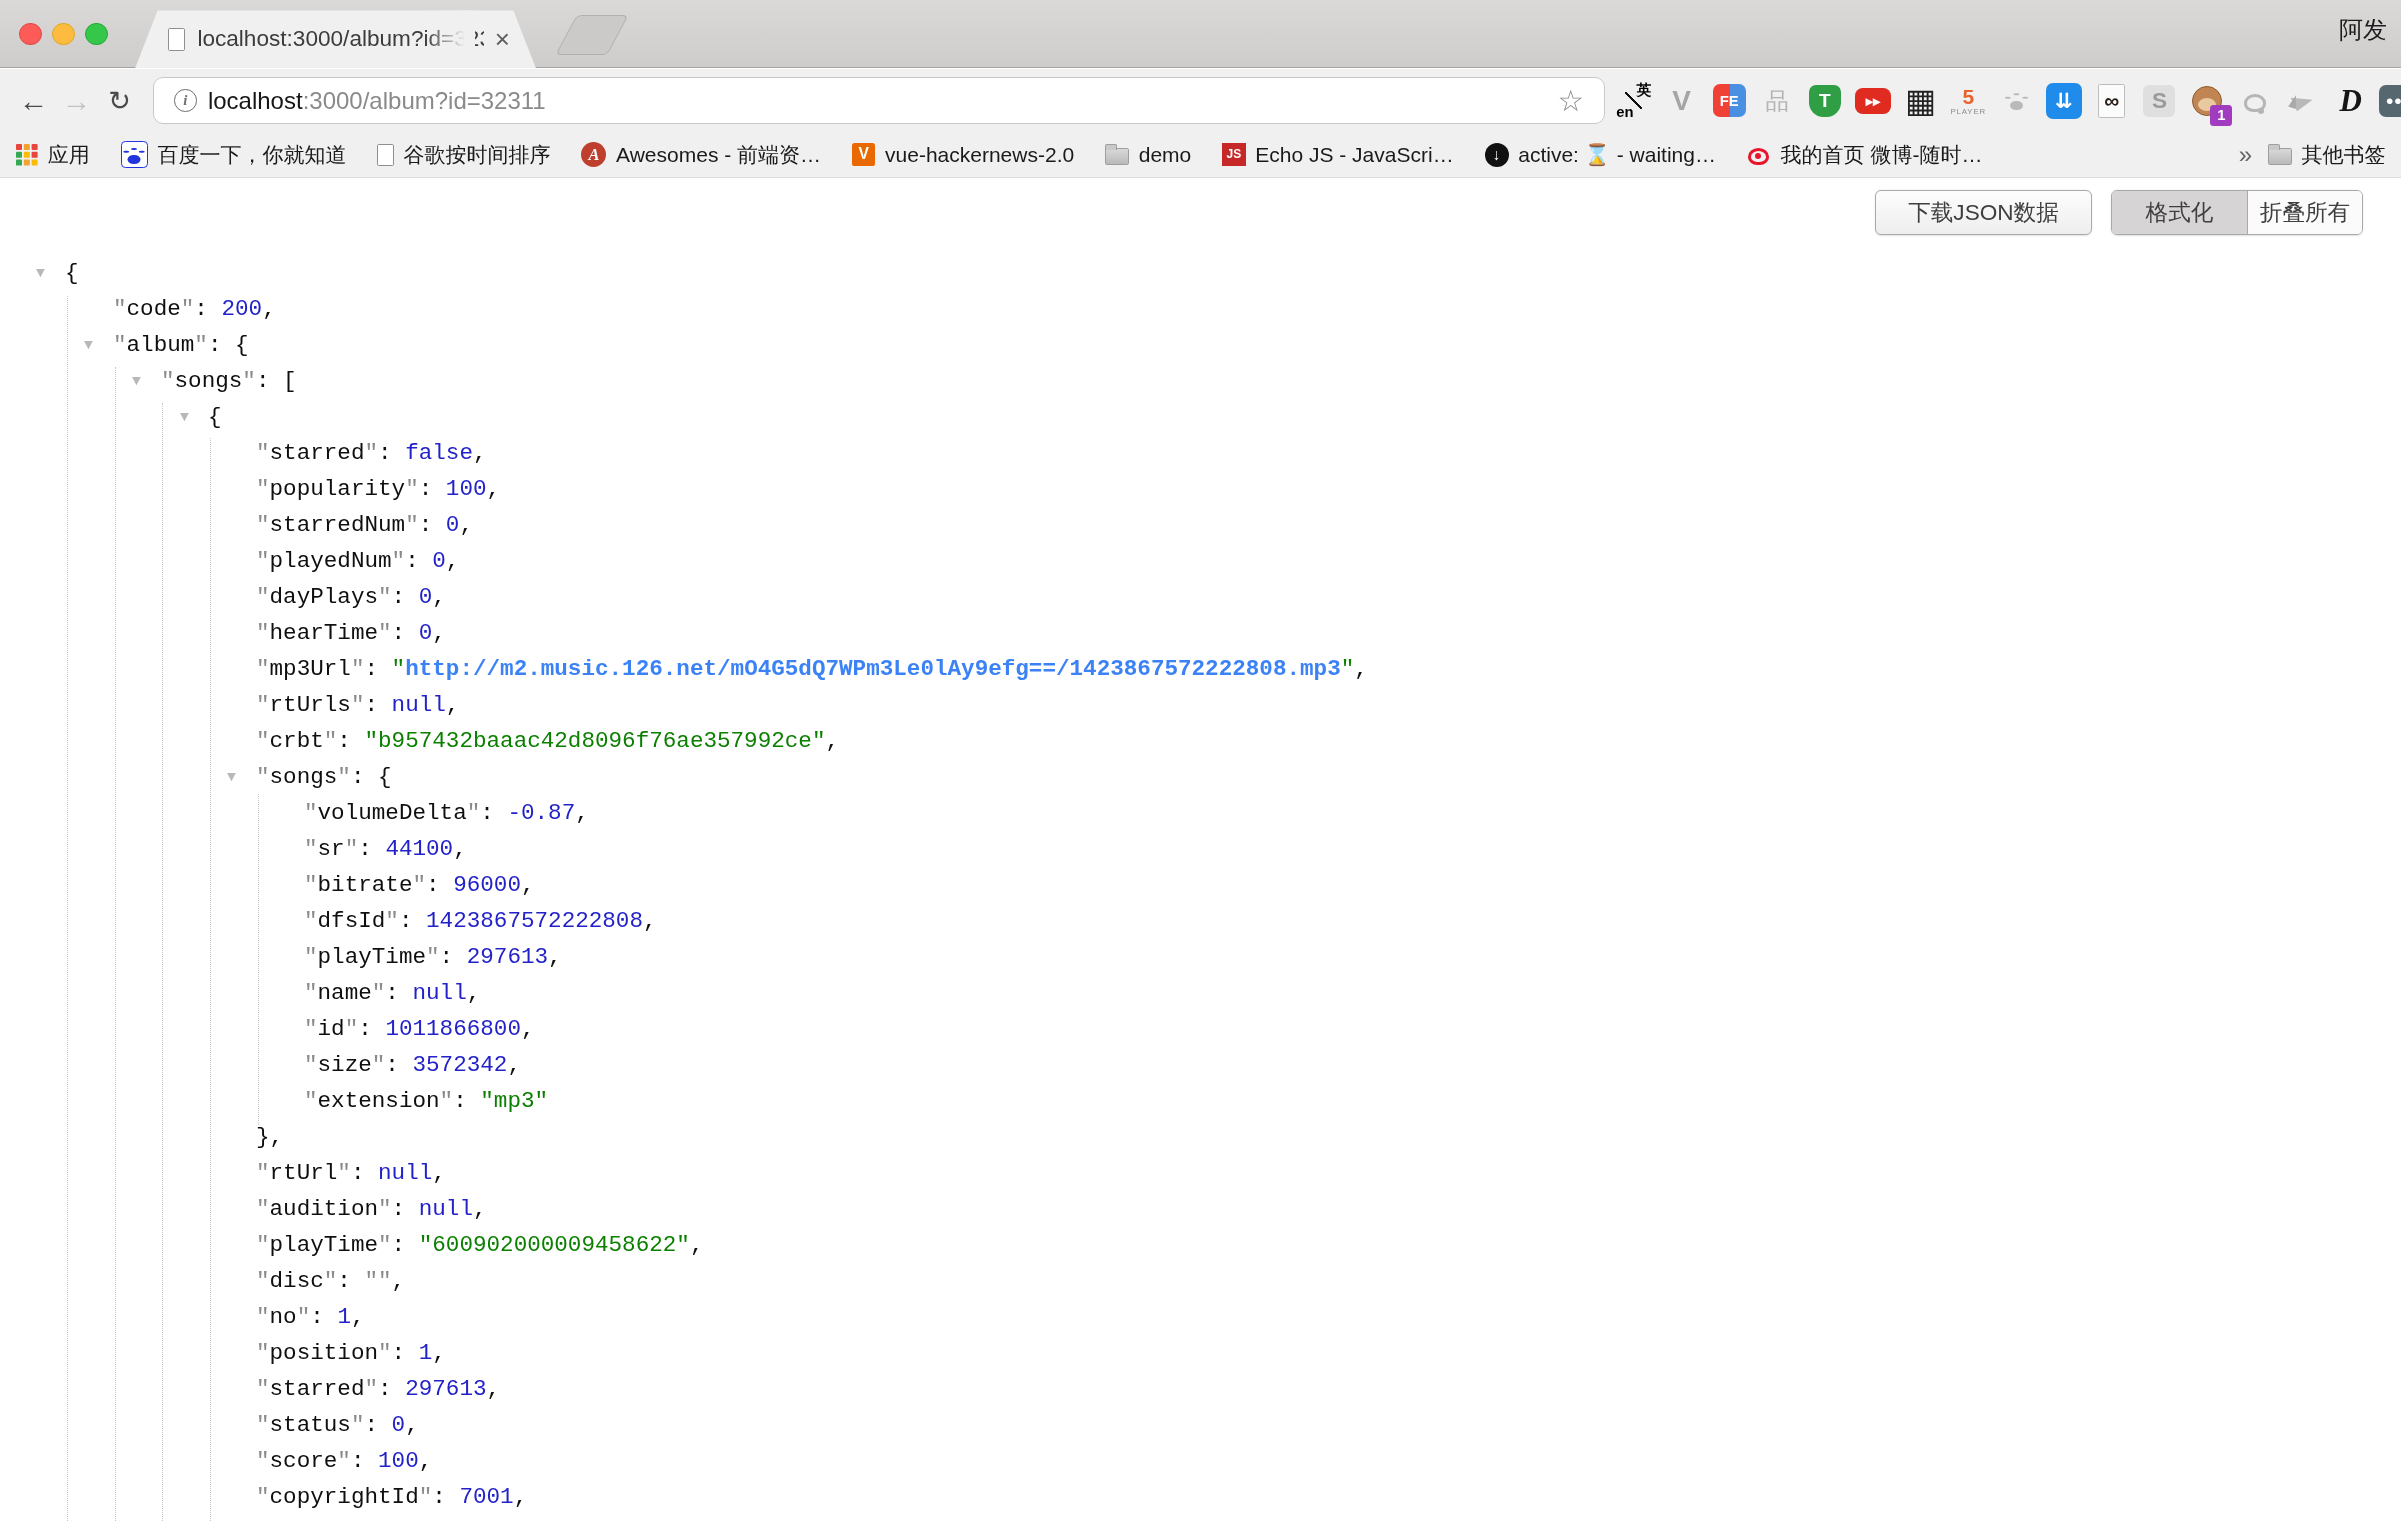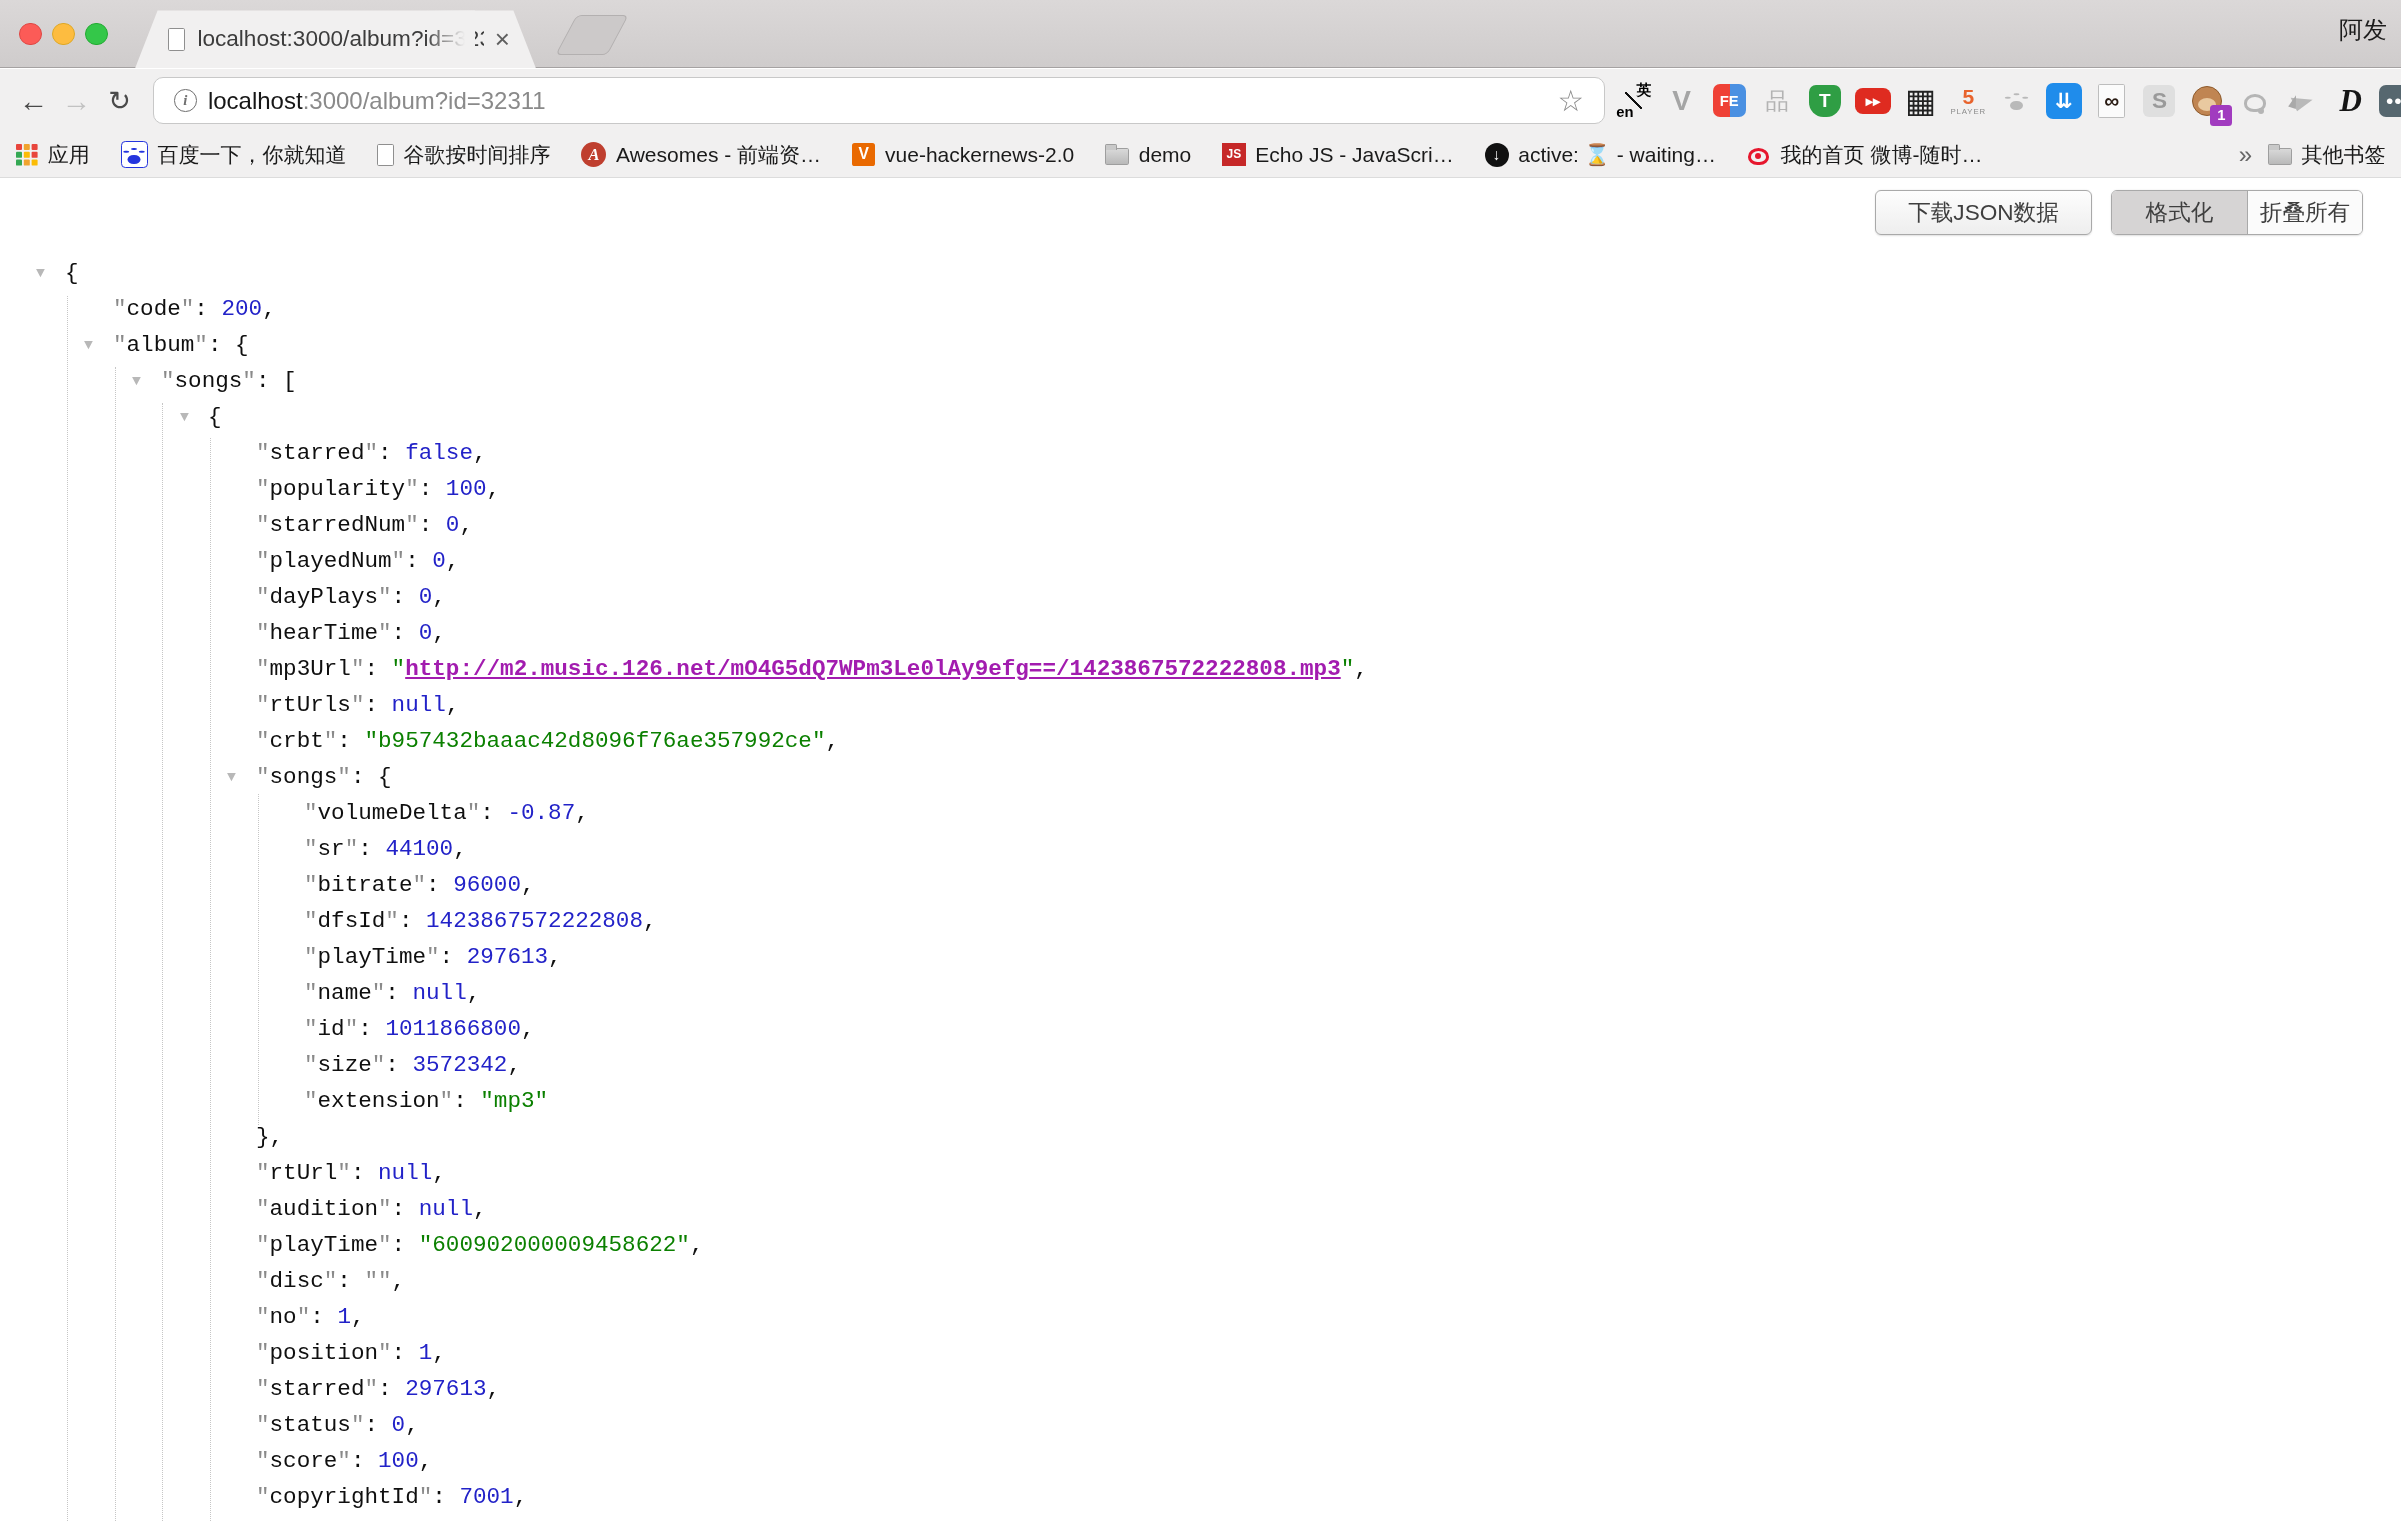--- a/index.html
+++ b/index.html
@@ -147,21 +147,21 @@
   .jline{height:36px;white-space:nowrap;position:relative}
   .tri{position:absolute;top:0;font-size:14.8px;color:#b8b8b8;line-height:36px}
   .tri::before{content:"\25BC"}
   .q{color:#8a8a8a}
   .k{color:#0f0f0f}
   .p{color:#0f0f0f}
   .v-num{color:#2222c8;font-weight:normal}
   .v-str{color:#0b8000}
   .v-empty{color:#8a8a8a}
   .lq{color:#0b8000}
-  a.v-link{color:#a21caf;font-weight:bold;text-decoration:underline;cursor:pointer}
+  a.v-link{color:#3b82f6;font-weight:bold;cursor:pointer}
   .guide{position:absolute;border-left:1.7px dotted #c6c6c6;width:0}
 </style>
 </head>
 <body>
 
 <div class="titlebar">
   <div class="traffic">
     <div class="tl red"></div>
     <div class="tl yellow"></div>
     <div class="tl green"></div>

